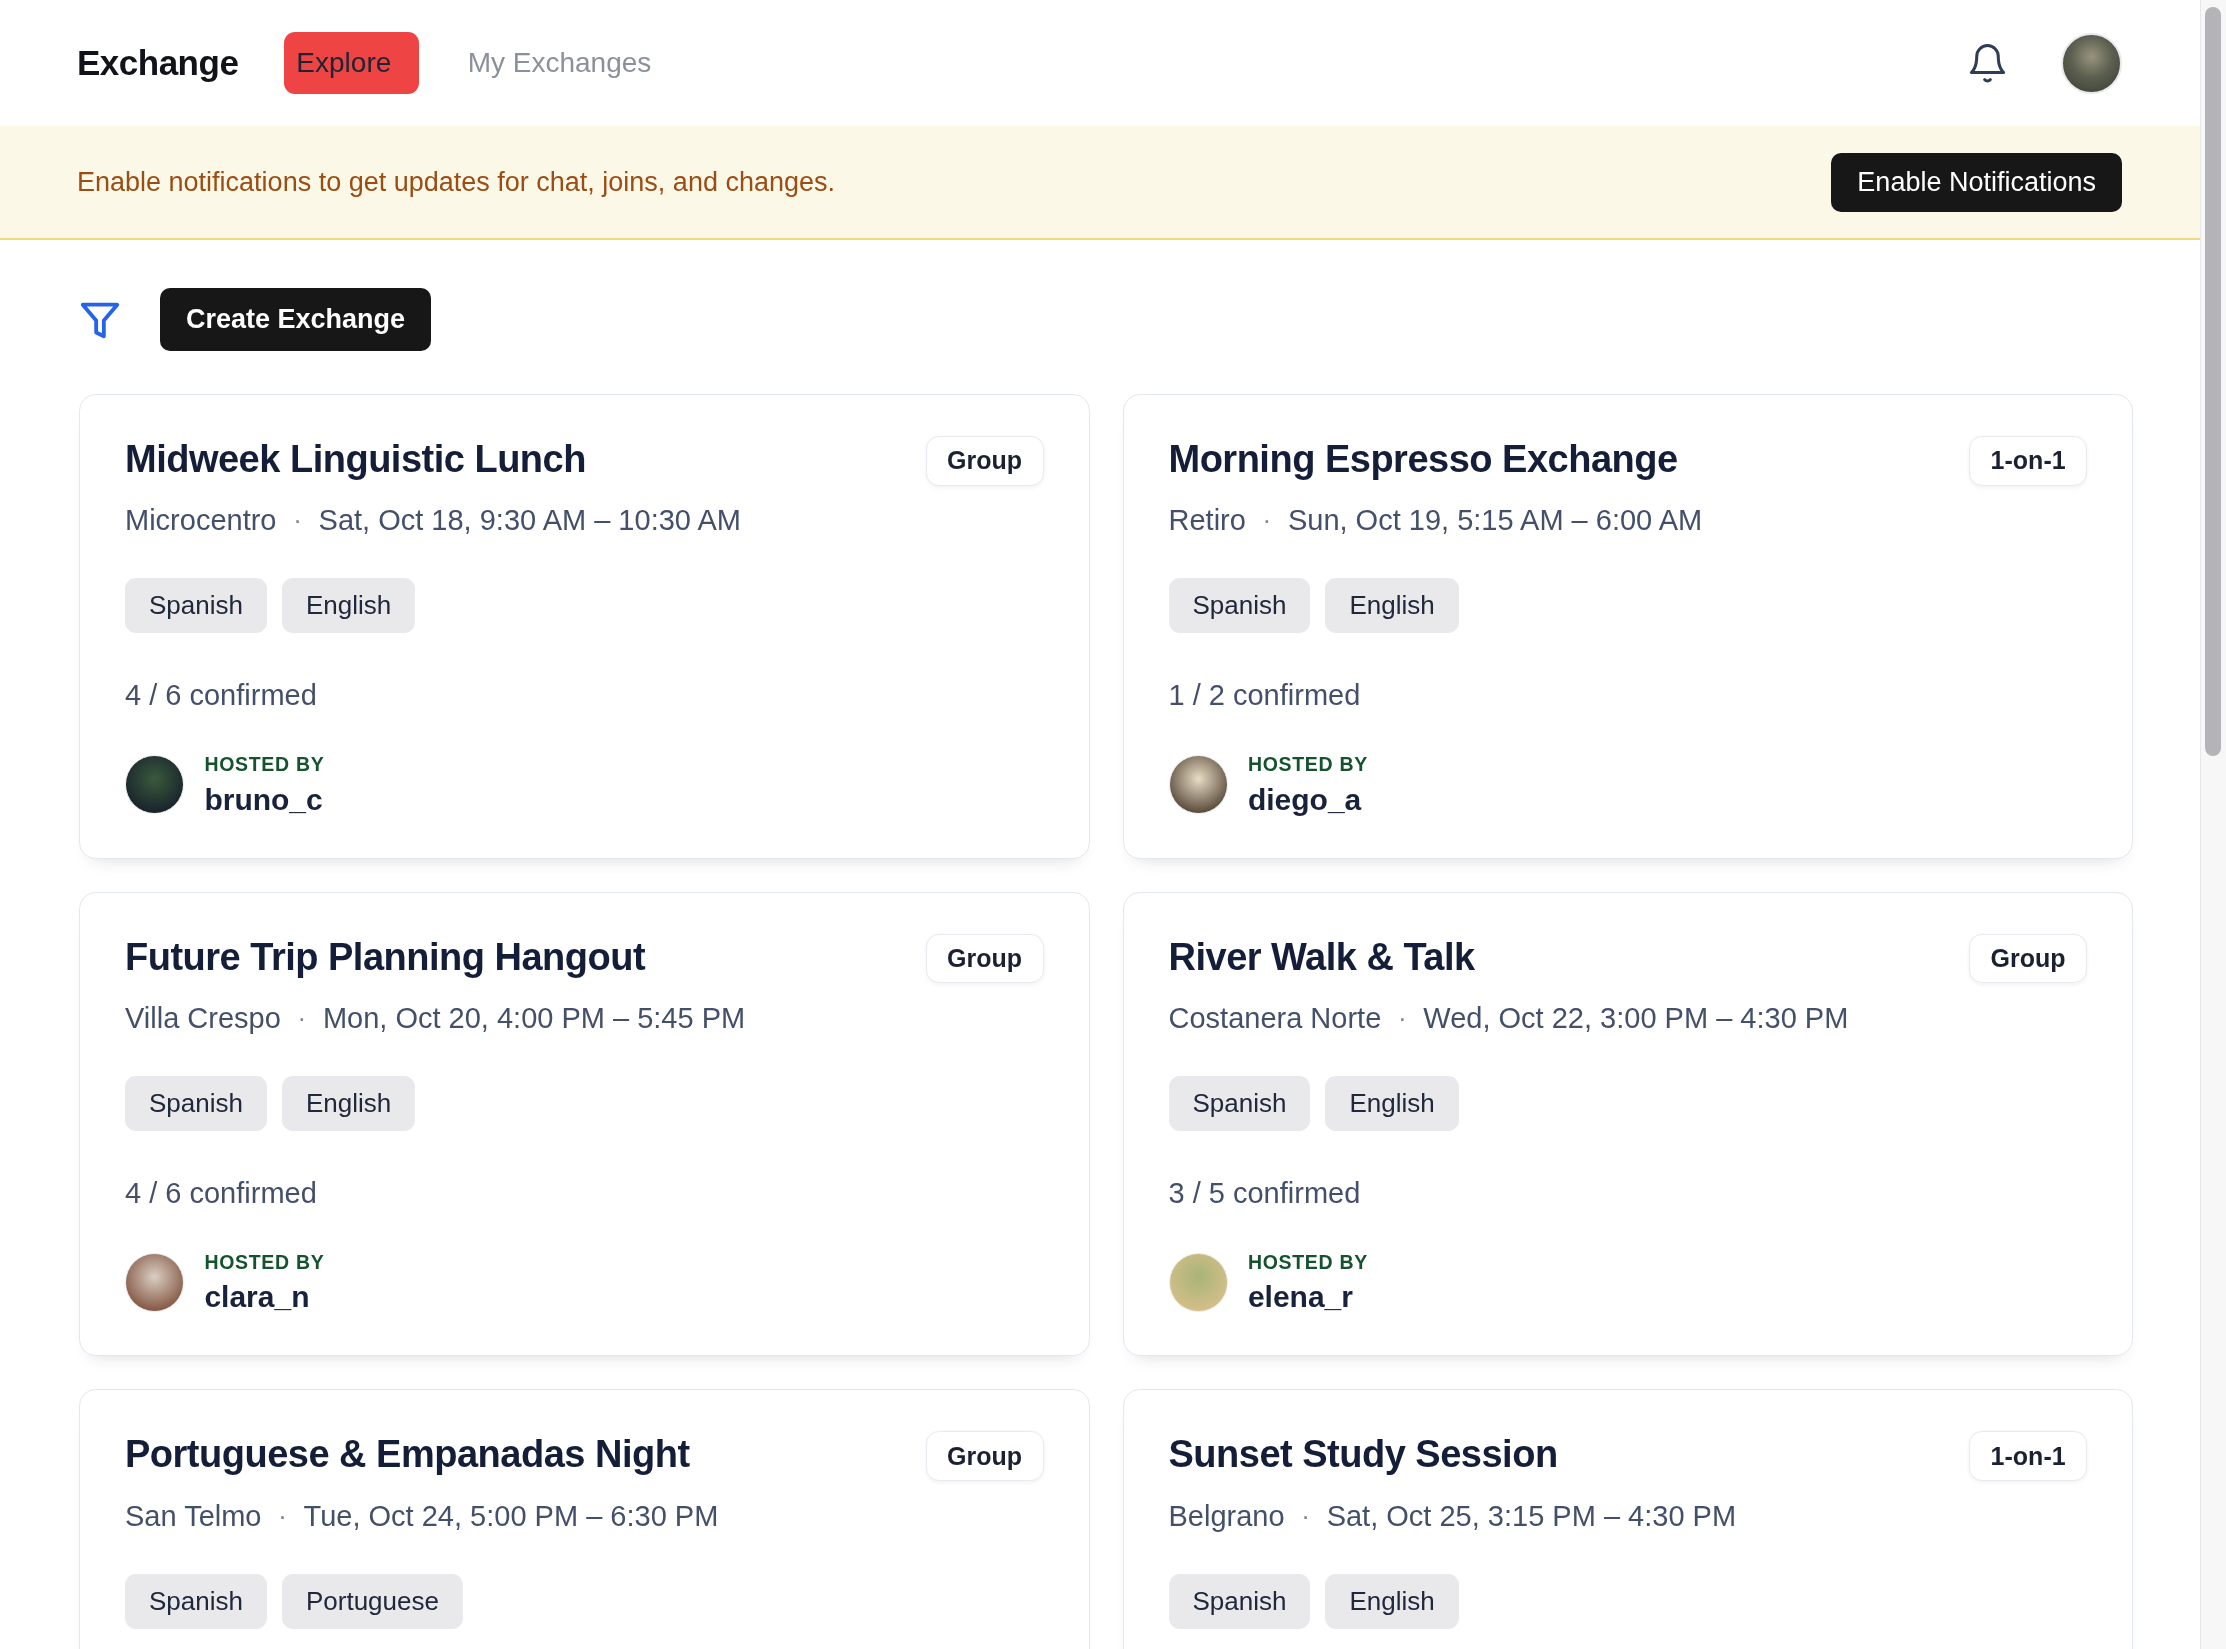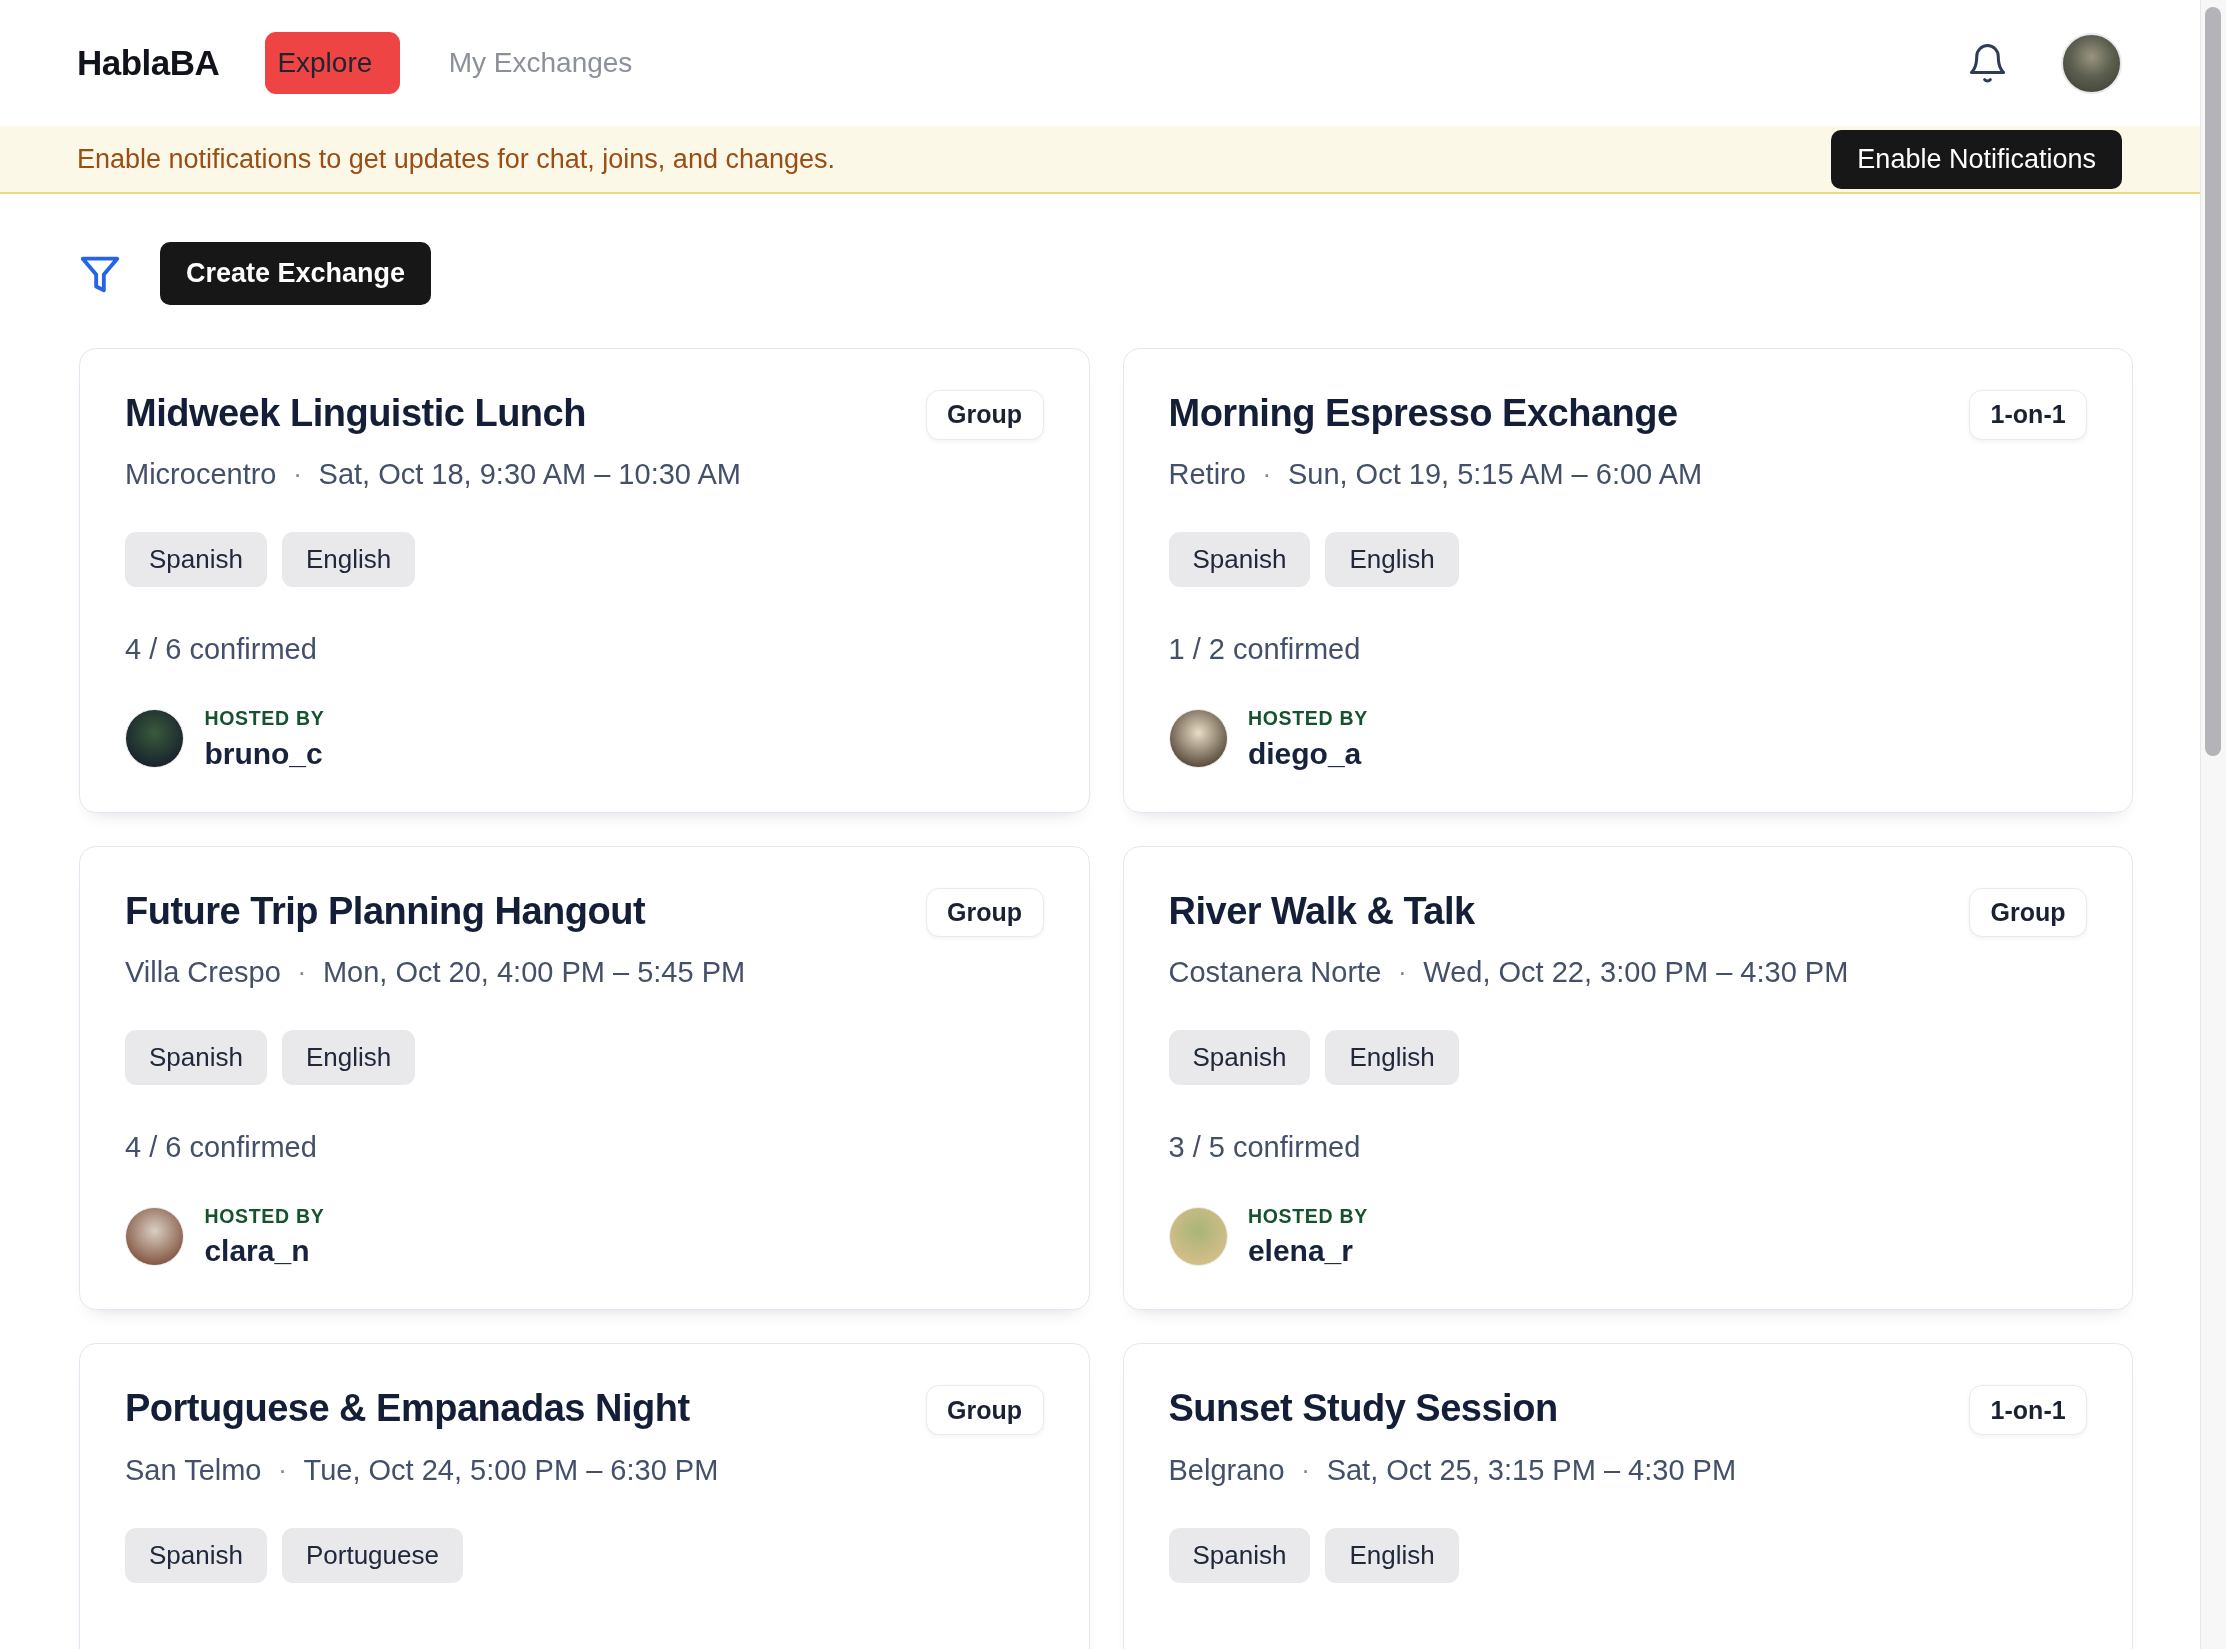--- a/index.html
+++ b/index.html
@@ -19,21 +19,21 @@
   .tab.active { background:#ef4444; color:#1d2432;padding-left:12px; }
   .icon-btn { background:none; border:none; padding:0; cursor:pointer; display:flex; align-items:center; }
   .bell-wrap { margin-right:52px; }
   .avatar {
     width:61px; height:61px; border-radius:50%;
     background: radial-gradient(circle at 50% 38%, #9a9480 0%, #5d6050 45%, #363b30 100%);
     border:2.8px solid #e9e9e9; cursor:pointer;
   }
 
   
-  .banner { height:68px; background:#fcf8e7; border-bottom:2.8px solid #f2da7c;
+  .banner { height:114px; background:#fcf8e7; border-bottom:2.8px solid #f2da7c;
     display:flex; align-items:center; padding:0 104px 0 77px; }
   .banner-text { flex:1; font-size:27px; color:#9a4d15; }
   .btn-dark { background:#171717; color:#ffffff; border:none; border-radius:10px;
     font-size:27px; font-weight:500; padding:0 26px; height:59px; cursor:pointer;
     font-family:"Liberation Sans", sans-serif; white-space:nowrap; }
 
   
   .page-head { display:flex; align-items:center; padding:48px 104px 43px 77px; }
   .page-title { flex:1; margin:0; font-size:51px; font-weight:800; letter-spacing:-0.9px; color:#18223c; }
   .filter-btn { margin-right:28px; }
@@ -62,21 +62,21 @@
     background:#f7f7f8; border-left:1.9px solid #e7e7e9; }
   .scrollbar-thumb { position:absolute; top:7.4px; left:3.7px; width:16.7px; height:749px;
     border-radius:9.3px; background:#b4b4b8; }
 
   svg { display:block; }
 </style>
 </head>
 <body>
 
 <header class="app-header">
-  <div class="logo">HablaBA</div>
+  <div class="logo">Exchange</div>
   <nav class="main-nav">
       <div class="tab active">Explore</div>
       <div class="tab">My Exchanges</div>
     </nav>
   <button class="icon-btn bell-wrap">
     <span>
       <svg width="43" height="43" viewBox="0 0 24 24" fill="none" stroke="#2e3d55" stroke-width="1.7" stroke-linecap="round" stroke-linejoin="round">
         <path d="M18 8a6 6 0 0 0-12 0c0 7-3 9-3 9h18s-3-2-3-9"></path>
         <path d="M13.6 21a2 2 0 0 1-3.2 0"></path>
       </svg>

